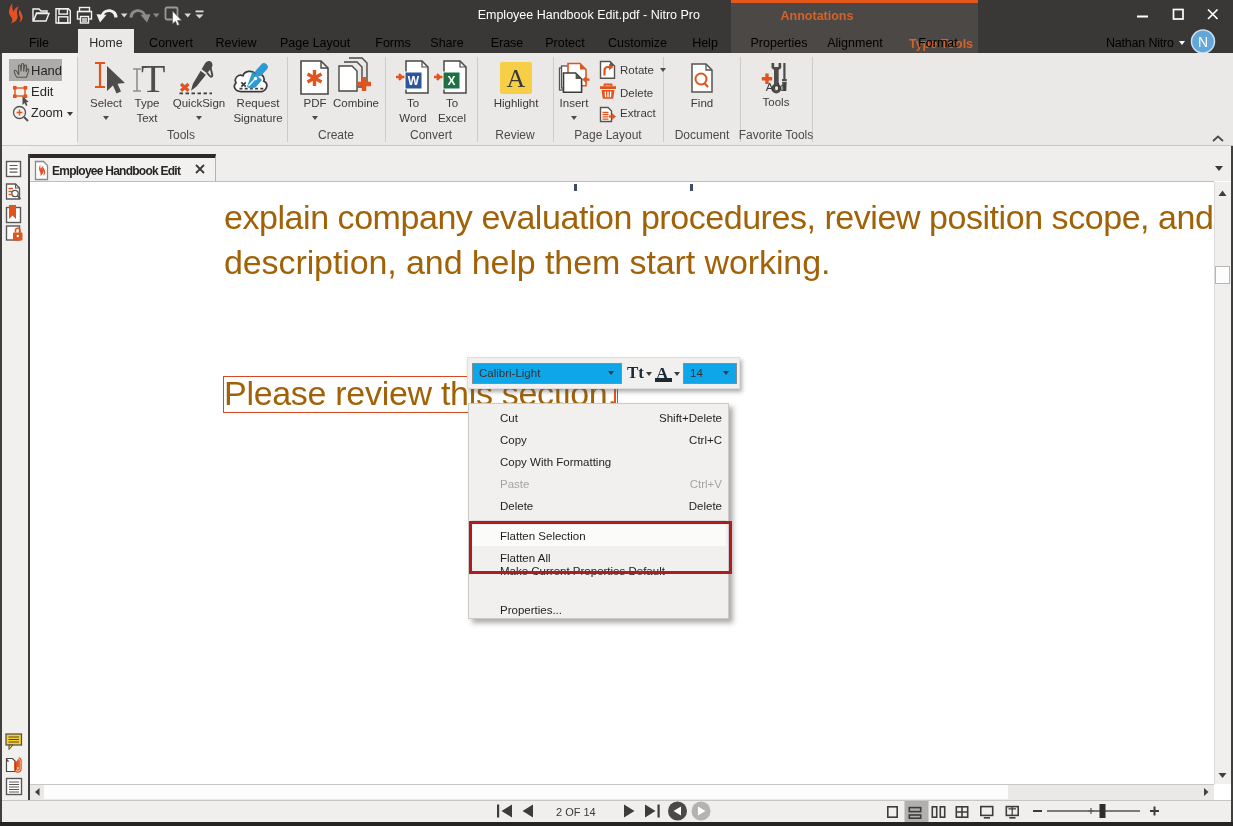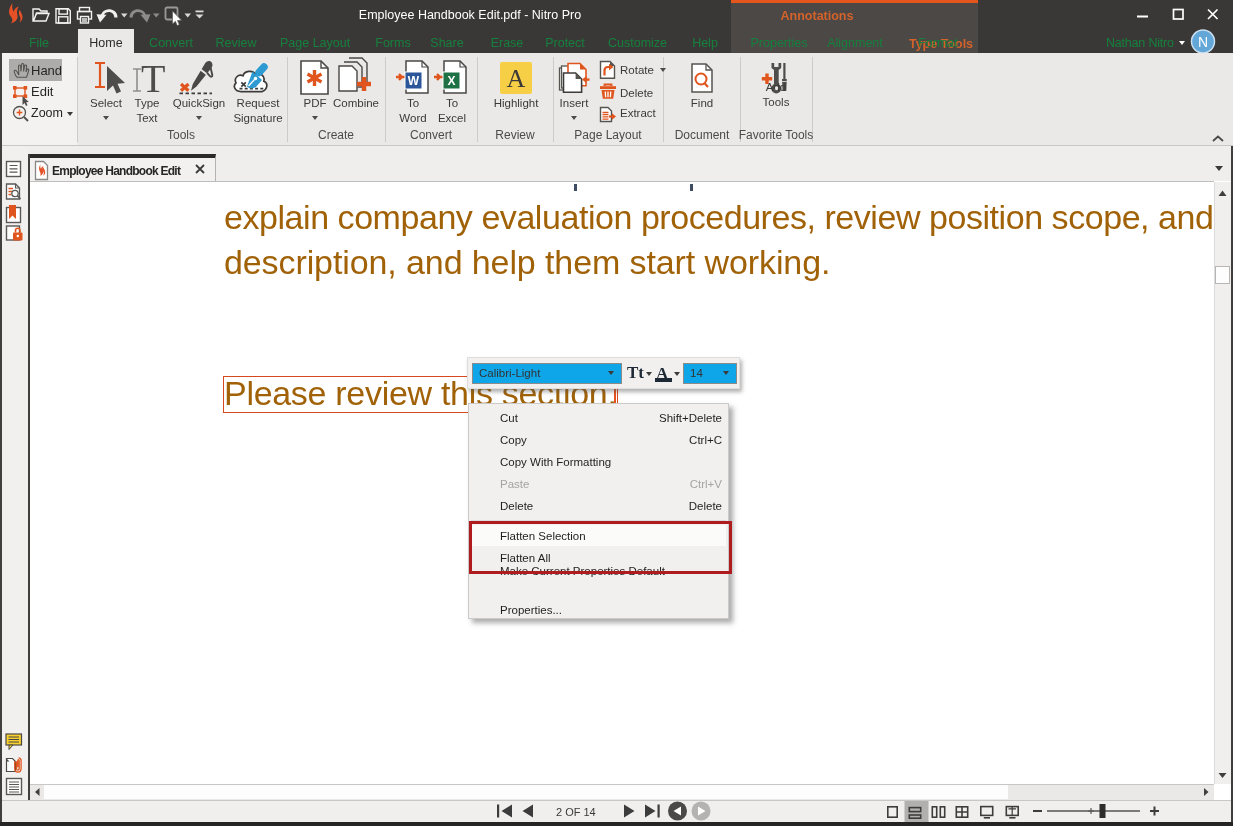--- a/index.html
+++ b/index.html
@@ -1,22 +1,22 @@
 <!DOCTYPE html>
 <html><head>
 <meta charset="utf-8">
 <style>
   html,body{margin:0;padding:0;}
   body{width:1233px;height:826px;overflow:hidden;font-family:"Liberation Sans",sans-serif;position:relative;background:#fff;}
   #header{position:absolute;left:0;top:0;width:1233px;height:53px;background:#3a3836;}
   #ctxblock{position:absolute;left:731px;top:0;width:247px;height:53px;background:#4b4845;border-top:3px solid #e5561c;box-sizing:border-box;}
   .ctxtab{position:absolute;top:9px;font-size:12.5px;font-weight:bold;color:#d4622b;white-space:nowrap;text-align:center;}
-  .menuitem{position:absolute;top:36px;font-size:12.5px;color:#15803d;white-space:nowrap;text-align:center;}
+  .menuitem{position:absolute;top:36px;font-size:12.5px;color:#000000;white-space:nowrap;text-align:center;}
   #hometab{position:absolute;left:78px;top:29px;width:56px;height:24px;background:#ebe9e7;}
-  #title{position:absolute;top:8px;left:240px;width:460px;text-align:center;color:#fff;font-size:12.5px;white-space:nowrap;}
+  #title{position:absolute;top:8px;left:240px;width:460px;text-align:right;color:#fff;font-size:12.5px;white-space:nowrap;}
   #ribbon{position:absolute;left:0;top:53px;width:1233px;height:93px;background:#ebe9e7;border-bottom:1px solid #c9c7c5;box-sizing:border-box;}
   #ribbonleft{position:absolute;left:0;top:53px;width:77px;height:92px;background:#f3f2f0;}
   .rsep{position:absolute;top:57px;height:85px;width:1px;background:#cdcbc9;}
   .riclabel{position:absolute;font-size:11.5px;color:#3a3a3a;text-align:center;line-height:15px;white-space:nowrap;}
   .rgl{position:absolute;top:128px;font-size:12px;color:#4c4b4a;text-align:center;white-space:nowrap;}
   .dd{display:inline-block;width:0;height:0;border-left:3.5px solid transparent;border-right:3.5px solid transparent;border-top:4px solid #4a4a4a;vertical-align:2px;}
   .ddw{position:absolute;width:0;height:0;border-left:3.5px solid transparent;border-right:3.5px solid transparent;border-top:4px solid #b8b6b4;}
   #tabstrip{position:absolute;left:0;top:146px;width:1233px;height:35px;background:#efeeec;}
   #doctab{position:absolute;left:28px;top:154px;width:188px;height:27px;background:#f2f1ef;border-top:4px solid #2b2a28;border-right:1px solid #b5b3b1;box-sizing:border-box;}
   #sidebar{position:absolute;left:0;top:146px;width:28px;height:656px;background:#f1f0ef;}

